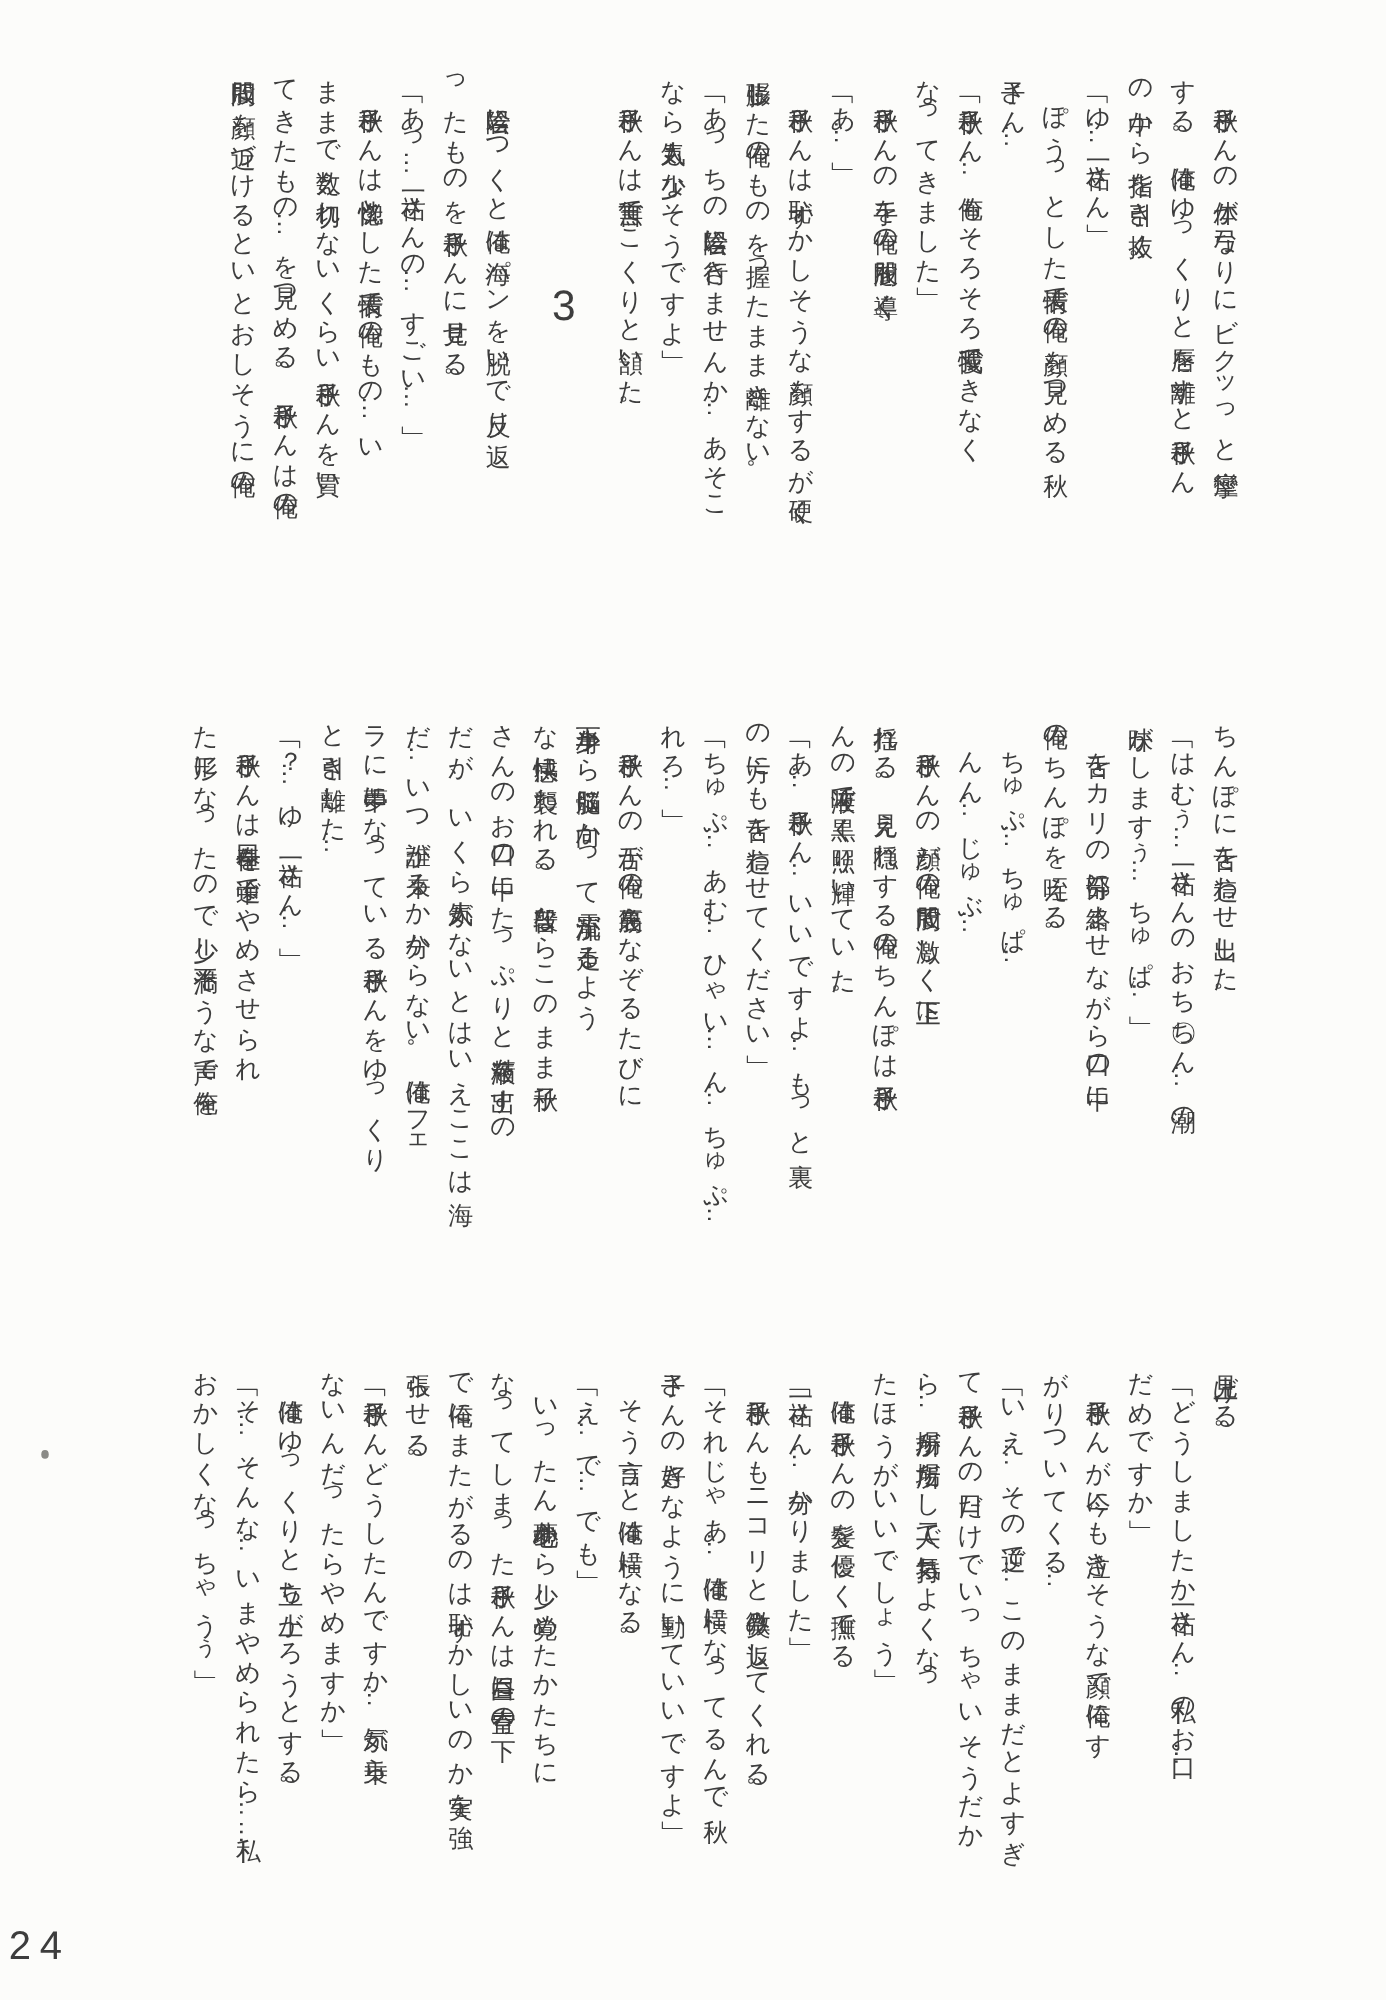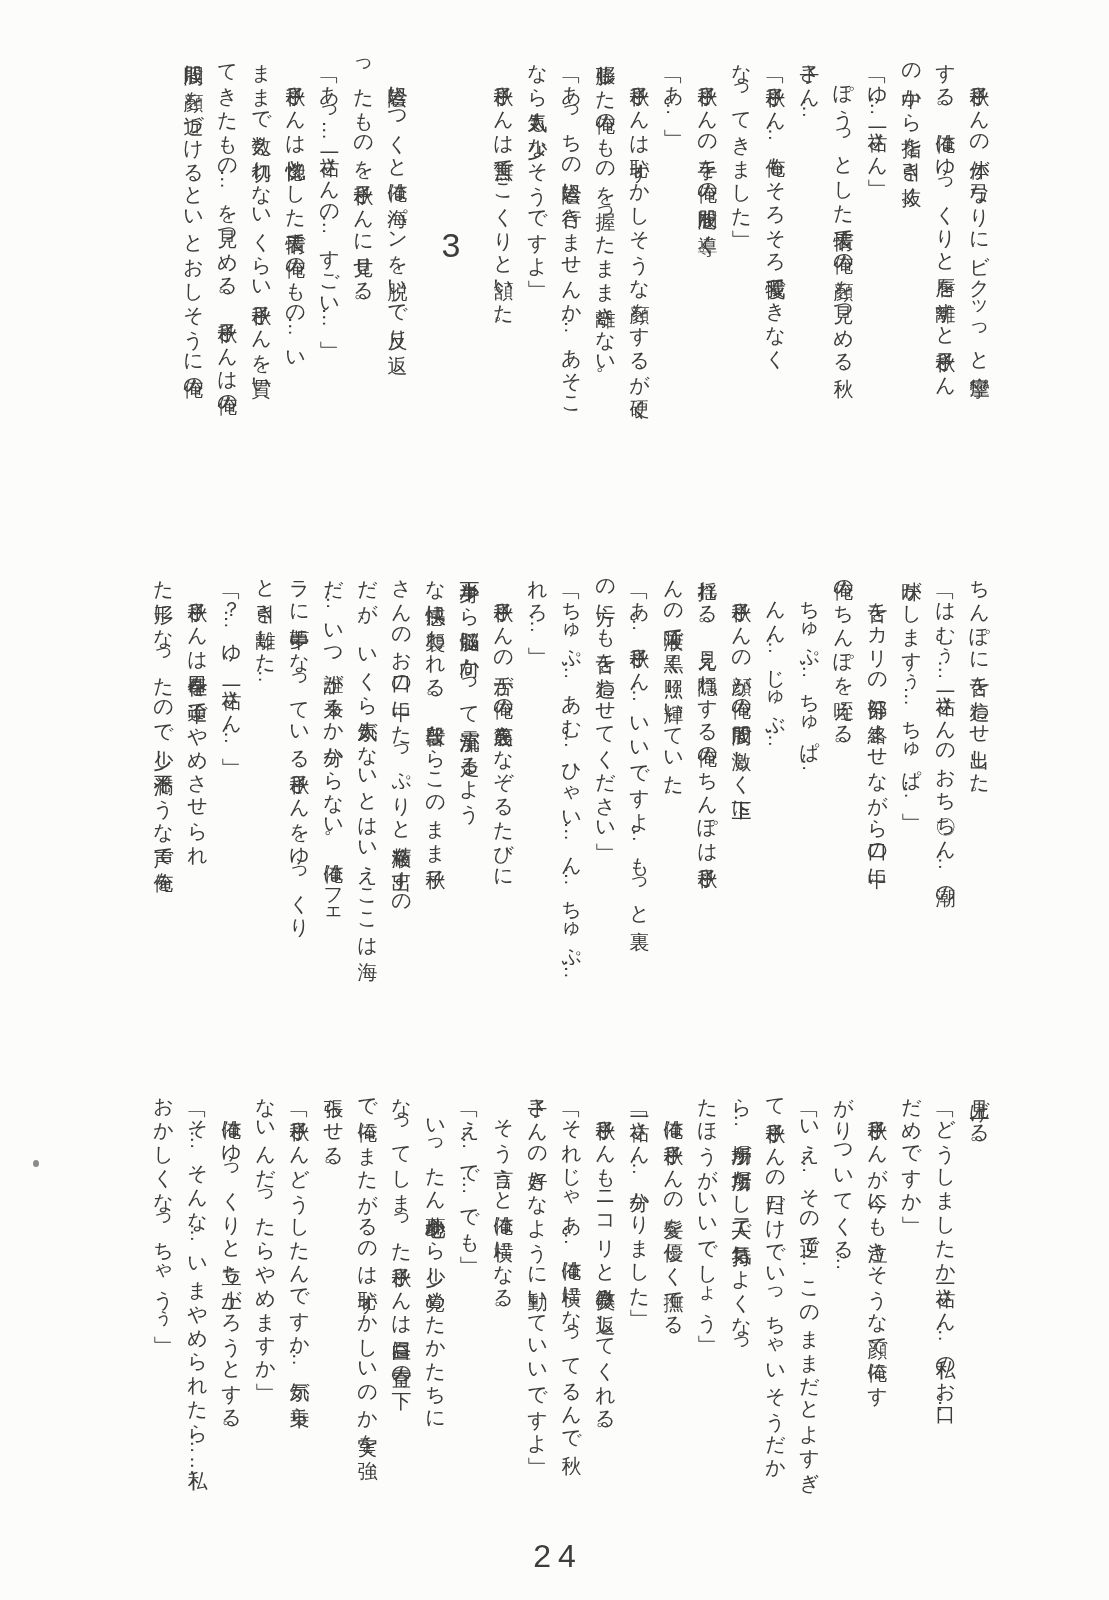--- a/index.html
+++ b/index.html
@@ -54,21 +54,21 @@
     transform: translateX(-50%);
     font-size: 34px;
     line-height: 1;
     writing-mode: horizontal-tb;
   }
   .page-number {
     position: absolute;
     top: 1540px;
     left: 0;
     right: 0;
-    text-align: center;
+    text-align: left;
     font-size: 32px;
     letter-spacing: 7px;
     text-indent: 7px;
     line-height: 1;
   }
   .speck {
     position: absolute;
     left: 33px;
     top: 1160px;
     width: 6px;

